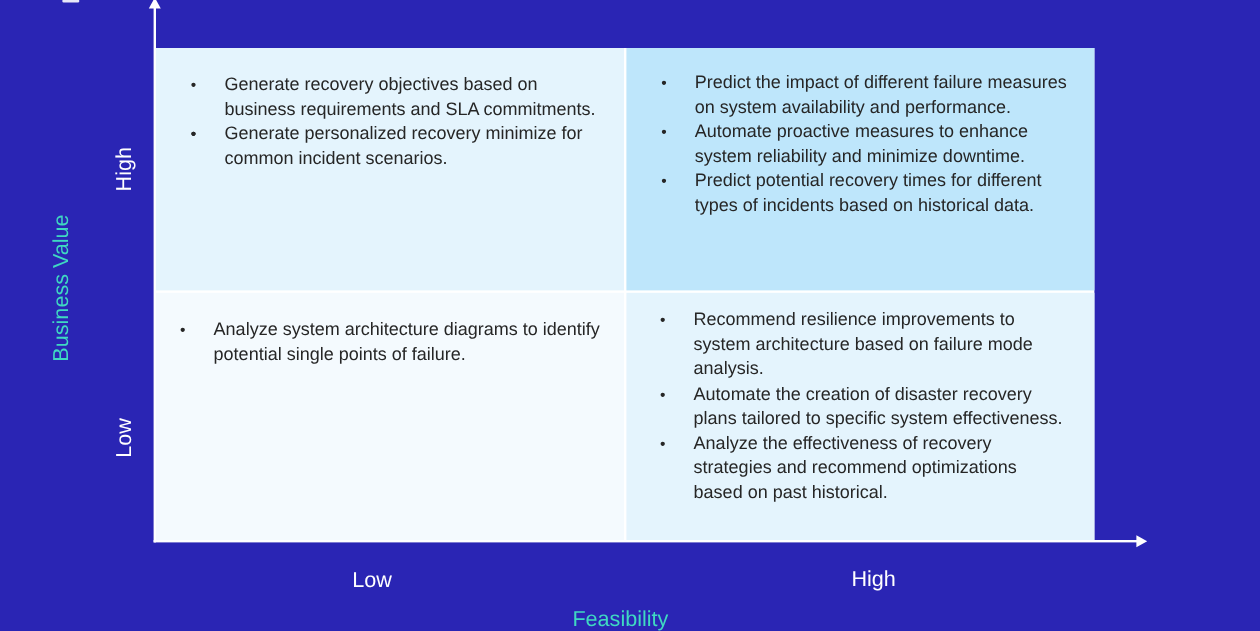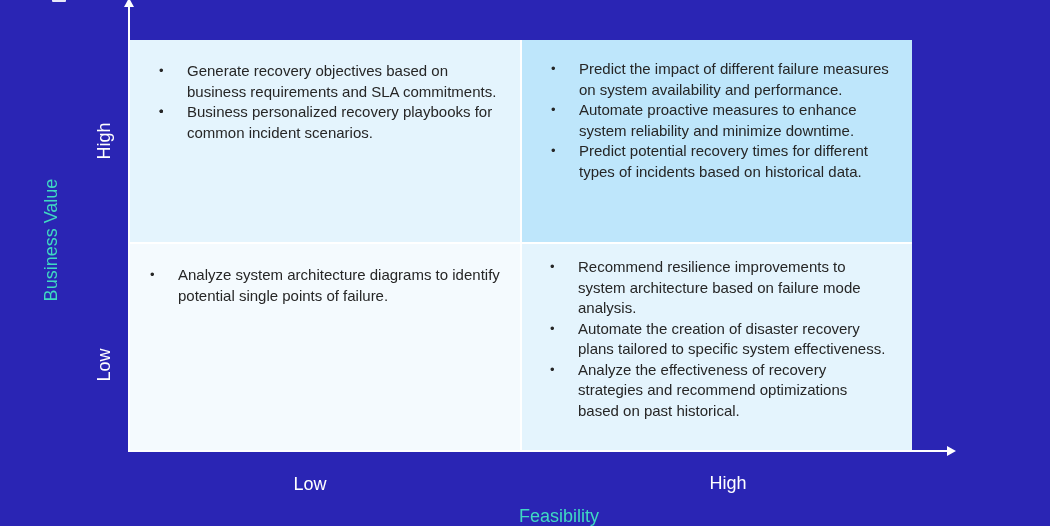--- a/index.html
+++ b/index.html
@@ -66,37 +66,37 @@
   .x-low {
     position:absolute; left:310px; top:484px; transform:translate(-50%,-50%);
     color:#ffffff; font-size:18px;
   }
   .x-high {
     position:absolute; left:728px; top:483px; transform:translate(-50%,-50%);
     color:#ffffff; font-size:18px;
   }
   .x-title {
     position:absolute; left:517px; top:516px; transform:translate(-50%,-50%);
-    color:#3FD9C2; font-size:18px; white-space:nowrap;margin-left:42px;
+    color:#3FD9C2; font-size:18px; white-space:nowrap;
   }
 </style>
 </head>
 <body>
 
 <div class="clip-text"></div>
 
 <div class="y-axis-line"></div>
 <div class="y-arrow"></div>
 
 <div class="grid">
   <div class="quad q-tl">
     <ul>
       <li><span class="bullet">•</span><span>Generate recovery objectives based on business requirements and SLA commitments.</span></li>
       <li><span class="bullet">•</span></li>
-      <li><span class="bullet">•</span><span>Business personalized recovery playbooks for common incident scenarios.</span></li>
+      <li><span class="bullet">•</span><span>Generate personalized recovery minimize for common incident scenarios.</span></li>
     </ul>
   </div>
   <div class="quad q-tr">
     <ul>
       <li><span class="bullet">•</span><span>Predict the impact of different failure measures on system availability and performance.</span></li>
       <li><span class="bullet">•</span><span>Automate proactive measures to enhance system reliability and minimize downtime.</span></li>
       <li><span class="bullet">•</span><span>Predict potential recovery times for different types of incidents based on historical data.</span></li>
     </ul>
   </div>
   <div class="quad q-bl">

